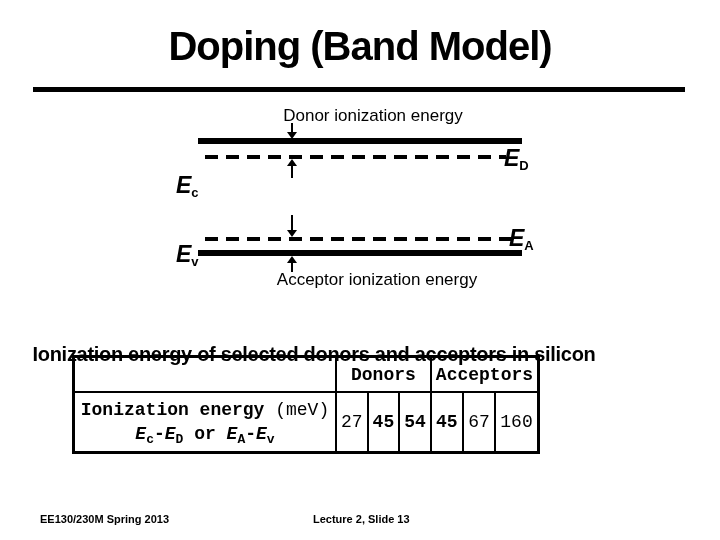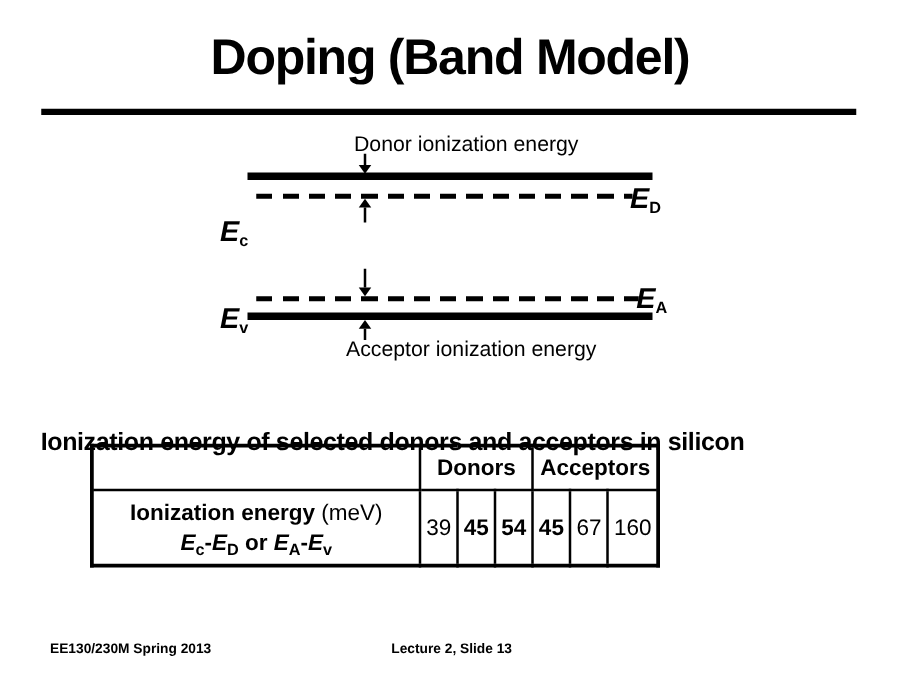--- a/index.html
+++ b/index.html
@@ -93,20 +93,21 @@
     position:absolute; top:355px; left:72px;
     border-collapse:collapse;
     border:3px solid #000000;
     font-size:18px;
   }
   table.ionization td {
     border:2px solid #000000;
     padding:0 4px;
     text-align:center;
     vertical-align:middle;
+    font-family:Liberation Mono, monospace;
   }
   td.col-wide { width:252px; text-align:left; padding-left:7px; }
   td.col-sym { width:48px; }
   td.col-sym-last { width:55px; }
   tr.r1 td { height:33px; }
   tr.r2 td { height:32px; }
   tr.r3 td { height:58px; }
   .b { font-weight:bold; }
   .grp { font-weight:bold; }
   .formula { font-weight:bold; line-height:1.25; white-space:nowrap; }
@@ -161,21 +162,21 @@
         <tr class="r1">
       <td class="col-wide"></td>
       <td colspan="3" class="grp">Donors</td>
       <td colspan="3" class="grp">Acceptors</td>
     </tr>
     <tr class="r3">
       <td class="col-wide">
         <div class="ion-label"><span class="b">Ionization energy</span><span> (meV)</span></div>
         <div class="formula"><i>E</i><sub>c</sub><span>-</span><i>E</i><sub>D</sub><span> or </span><i>E</i><sub>A</sub><span>-</span><i>E</i><sub>v</sub></div>
       </td>
-      <td>39</td>
+      <td>27</td>
       <td class="b">45</td>
       <td class="b">54</td>
       <td class="b">45</td>
       <td>67</td>
       <td>160</td>
     </tr>
   </tbody>
     </table>
 
   <div class="abs footer footer-left">EE130/230M Spring 2013</div>

